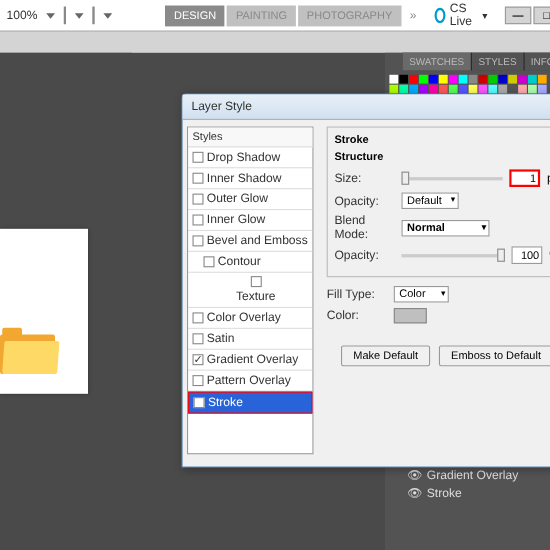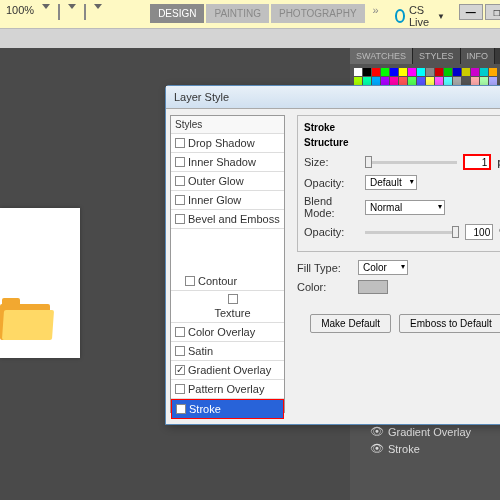--- a/index.html
+++ b/index.html
@@ -1,37 +1,37 @@
 <!DOCTYPE html>
 <html><head>
 <meta charset="utf-8">
 <style>
 *{margin:0;padding:0;box-sizing:border-box;font-family:Tahoma,Arial,sans-serif;font-size:11px;}
 body{width:500px;height:500px;background:#4a4a4a;overflow:hidden;position:relative;}
-.topbar{height:28px;background:#fef9c3;display:flex;align-items:flex-start;padding:4px 6px;gap:8px;}
+.topbar{height:28px;background:#ffffff;display:flex;align-items:center;padding:14px 6px;gap:8px;}
 .zoom{color:#333;}
 .tabs{display:flex;gap:2px;margin-left:40px;}
 .tab{padding:4px 8px;font-size:10px;color:#888;background:#c0c0c0;}
 .tab.active{background:#8a8a8a;color:#fff;}
 .filler{flex:1;}
 .cslive{display:flex;align-items:center;gap:4px;color:#333;}
 .cs-ring{width:14px;height:14px;border:2px solid #0099cc;border-radius:50%;display:inline-block;}
 .winbtns{display:flex;gap:2px;margin-left:6px;}
 .winbtn{width:24px;height:16px;display:flex;align-items:center;justify-content:center;font-size:10px;font-weight:bold;}
 .wb-min{background:#d4d4d4;border:1px solid #999;}
 .wb-max{background:#d4d4d4;border:1px solid #999;}
 .secondbar{height:20px;background:#d4d4d4;border-top:1px solid #bbb;}
 .canvas-area{position:absolute;left:0;top:48px;width:120px;height:452px;background:#4a4a4a;}
 .whitedoc{position:absolute;left:0;top:160px;width:80px;height:150px;background:#fff;box-shadow:0 0 4px rgba(0,0,0,0.3);}
 .folder-icon{position:absolute;left:0;top:250px;width:55px;height:45px;}
 .folder-back{position:absolute;width:50px;height:36px;background:#f2a830;border-radius:2px;top:6px;}
 .folder-tab{position:absolute;width:18px;height:8px;background:#f2a830;border-radius:2px 2px 0 0;top:0;left:2px;}
 .folder-front{position:absolute;width:50px;height:30px;background:#ffd966;border-radius:2px;top:12px;left:3px;transform:skewX(-4deg);}
 .right-panels{position:absolute;right:0;top:48px;width:150px;background:#535353;height:452px;}
-.panel-tabs{display:flex;background:#3a3a3a;}
+.panel-tabs{display:flex;background:#3a3a3a;margin-left:16px;}
 .panel-tab{padding:3px 6px;font-size:9px;color:#bbb;background:#535353;border-right:1px solid #222;}
 .panel-tab.active{background:#6a6a6a;}
 .swatches{padding:4px;display:grid;grid-template-columns:repeat(16,8px);gap:1px;background:#535353;}
 .sw{width:8px;height:8px;}
 .layer-style{position:absolute;left:165px;top:85px;width:360px;height:340px;background:#f0f0f0;border:1px solid #5a8ab8;border-radius:4px 4px 0 0;box-shadow:2px 2px 8px rgba(0,0,0,0.3);}
 .ls-title{background:linear-gradient(#e8f0f8,#d0e0f0);padding:5px 8px;font-size:11px;color:#333;border-bottom:1px solid #aaa;}
 .ls-body{display:flex;height:310px;}
 .ls-left{width:115px;border:1px solid #999;margin:6px 4px;background:#fff;}
 .ls-item{padding:3px 4px;border-bottom:1px solid #ddd;font-size:10px;color:#333;display:flex;align-items:center;gap:3px;}
 .ls-item.header{font-weight:normal;background:#f8f8f8;}
@@ -194,21 +194,21 @@
             <span>Outer Glow</span>
           </div>
           <div class="ls-item">
             <span class="ls-check"></span>
             <span>Inner Glow</span>
           </div>
           <div class="ls-item">
             <span class="ls-check"></span>
             <span>Bevel and Emboss</span>
           </div>
-          <div class="ls-item" style="padding-left: 14px; margin-top: 43px;">
+          <div class="ls-item" style="padding-left: 14px;">
             <span class="ls-check"></span>
             <span>Contour</span>
           </div>
           <div class="ls-item" style="padding-left: 14px; flex-direction: column;">
             <span class="ls-check"></span>
             <span>Texture</span>
           </div>
           <div class="ls-item">
             <span class="ls-check"></span>
             <span>Color Overlay</span>
@@ -242,21 +242,21 @@
             </div>
           <input class="num-input" value="1" style="">
           <span>px</span>
         </div>
         <div class="row">
           <div class="row-label">Opacity:</div>
           <div class="select">Default</div>
         </div>
         <div class="row">
           <div class="row-label">Blend Mode:</div>
-          <div class="select" style="min-width:80px;">Normal</div>
+          <div class="select" style="min-width:80px;font-weight:bold;">Normal</div>
         </div>
         <div class="row">
           <div class="row-label">Opacity:</div>
           <div class="slider">
               <div class="slider-thumb" style="right:0"></div>
             </div>
           <input class="num-input2" value="100" style="">
           <span>%</span>
         </div>
       </div>

